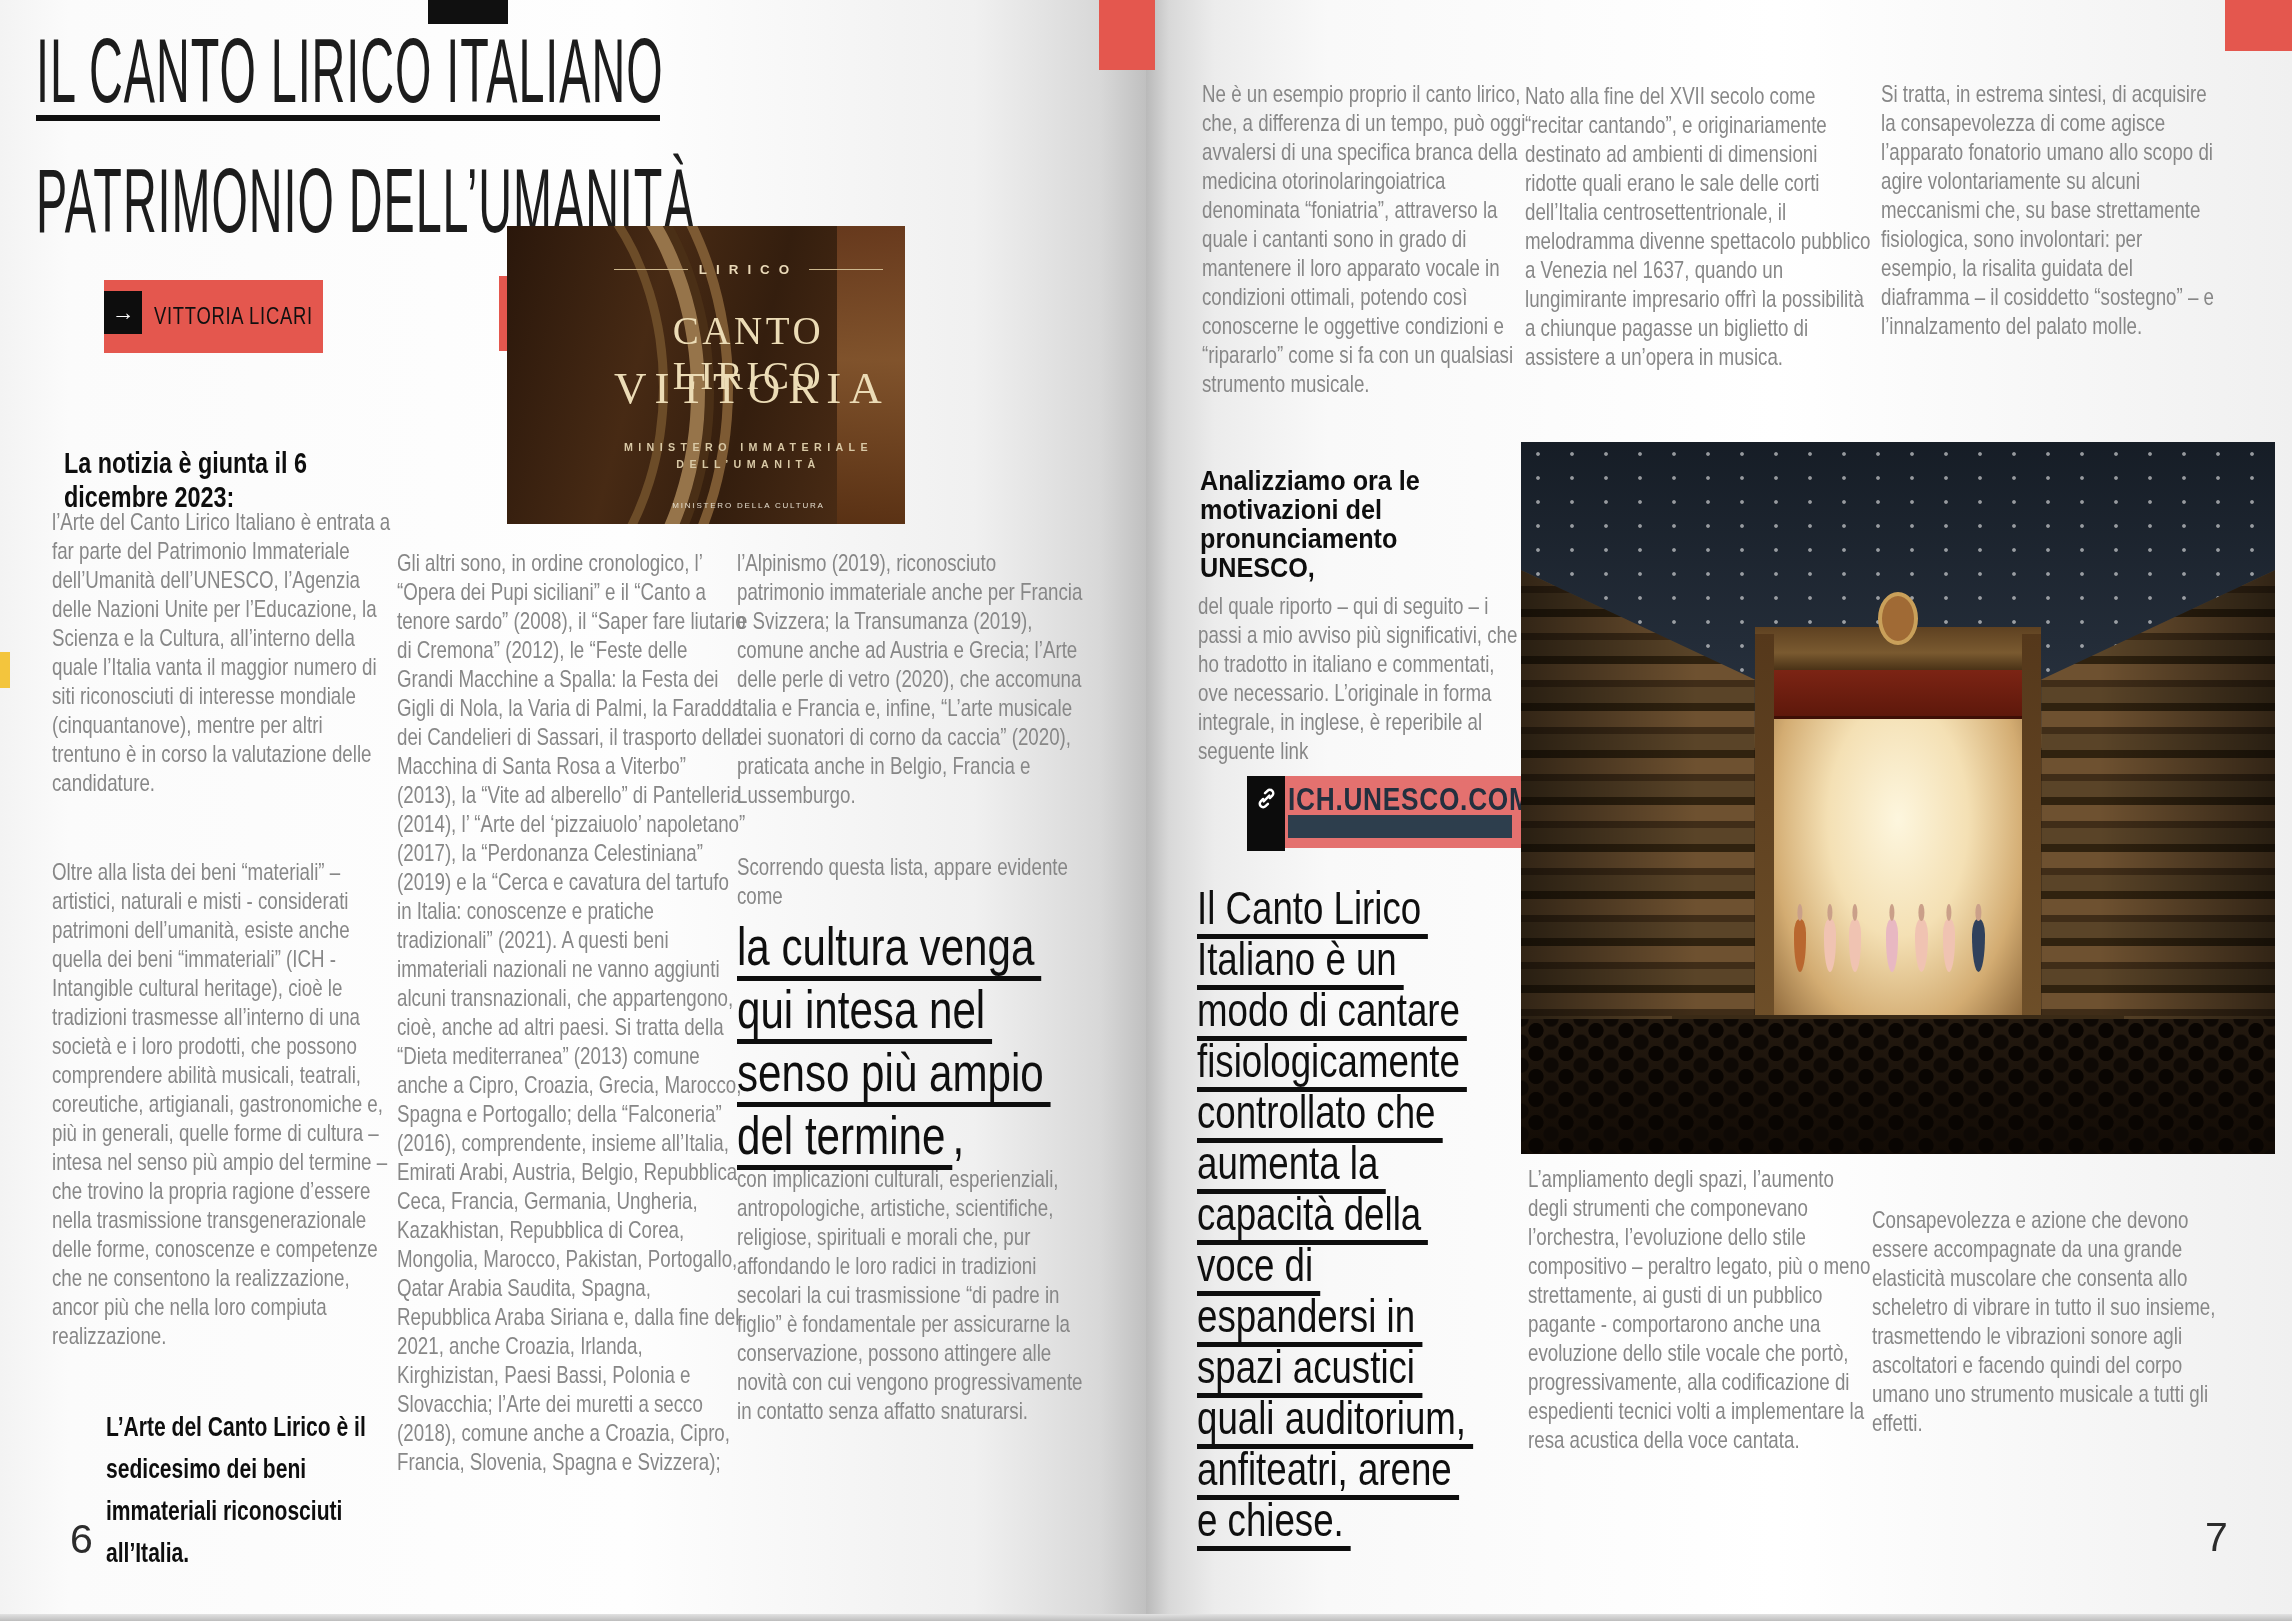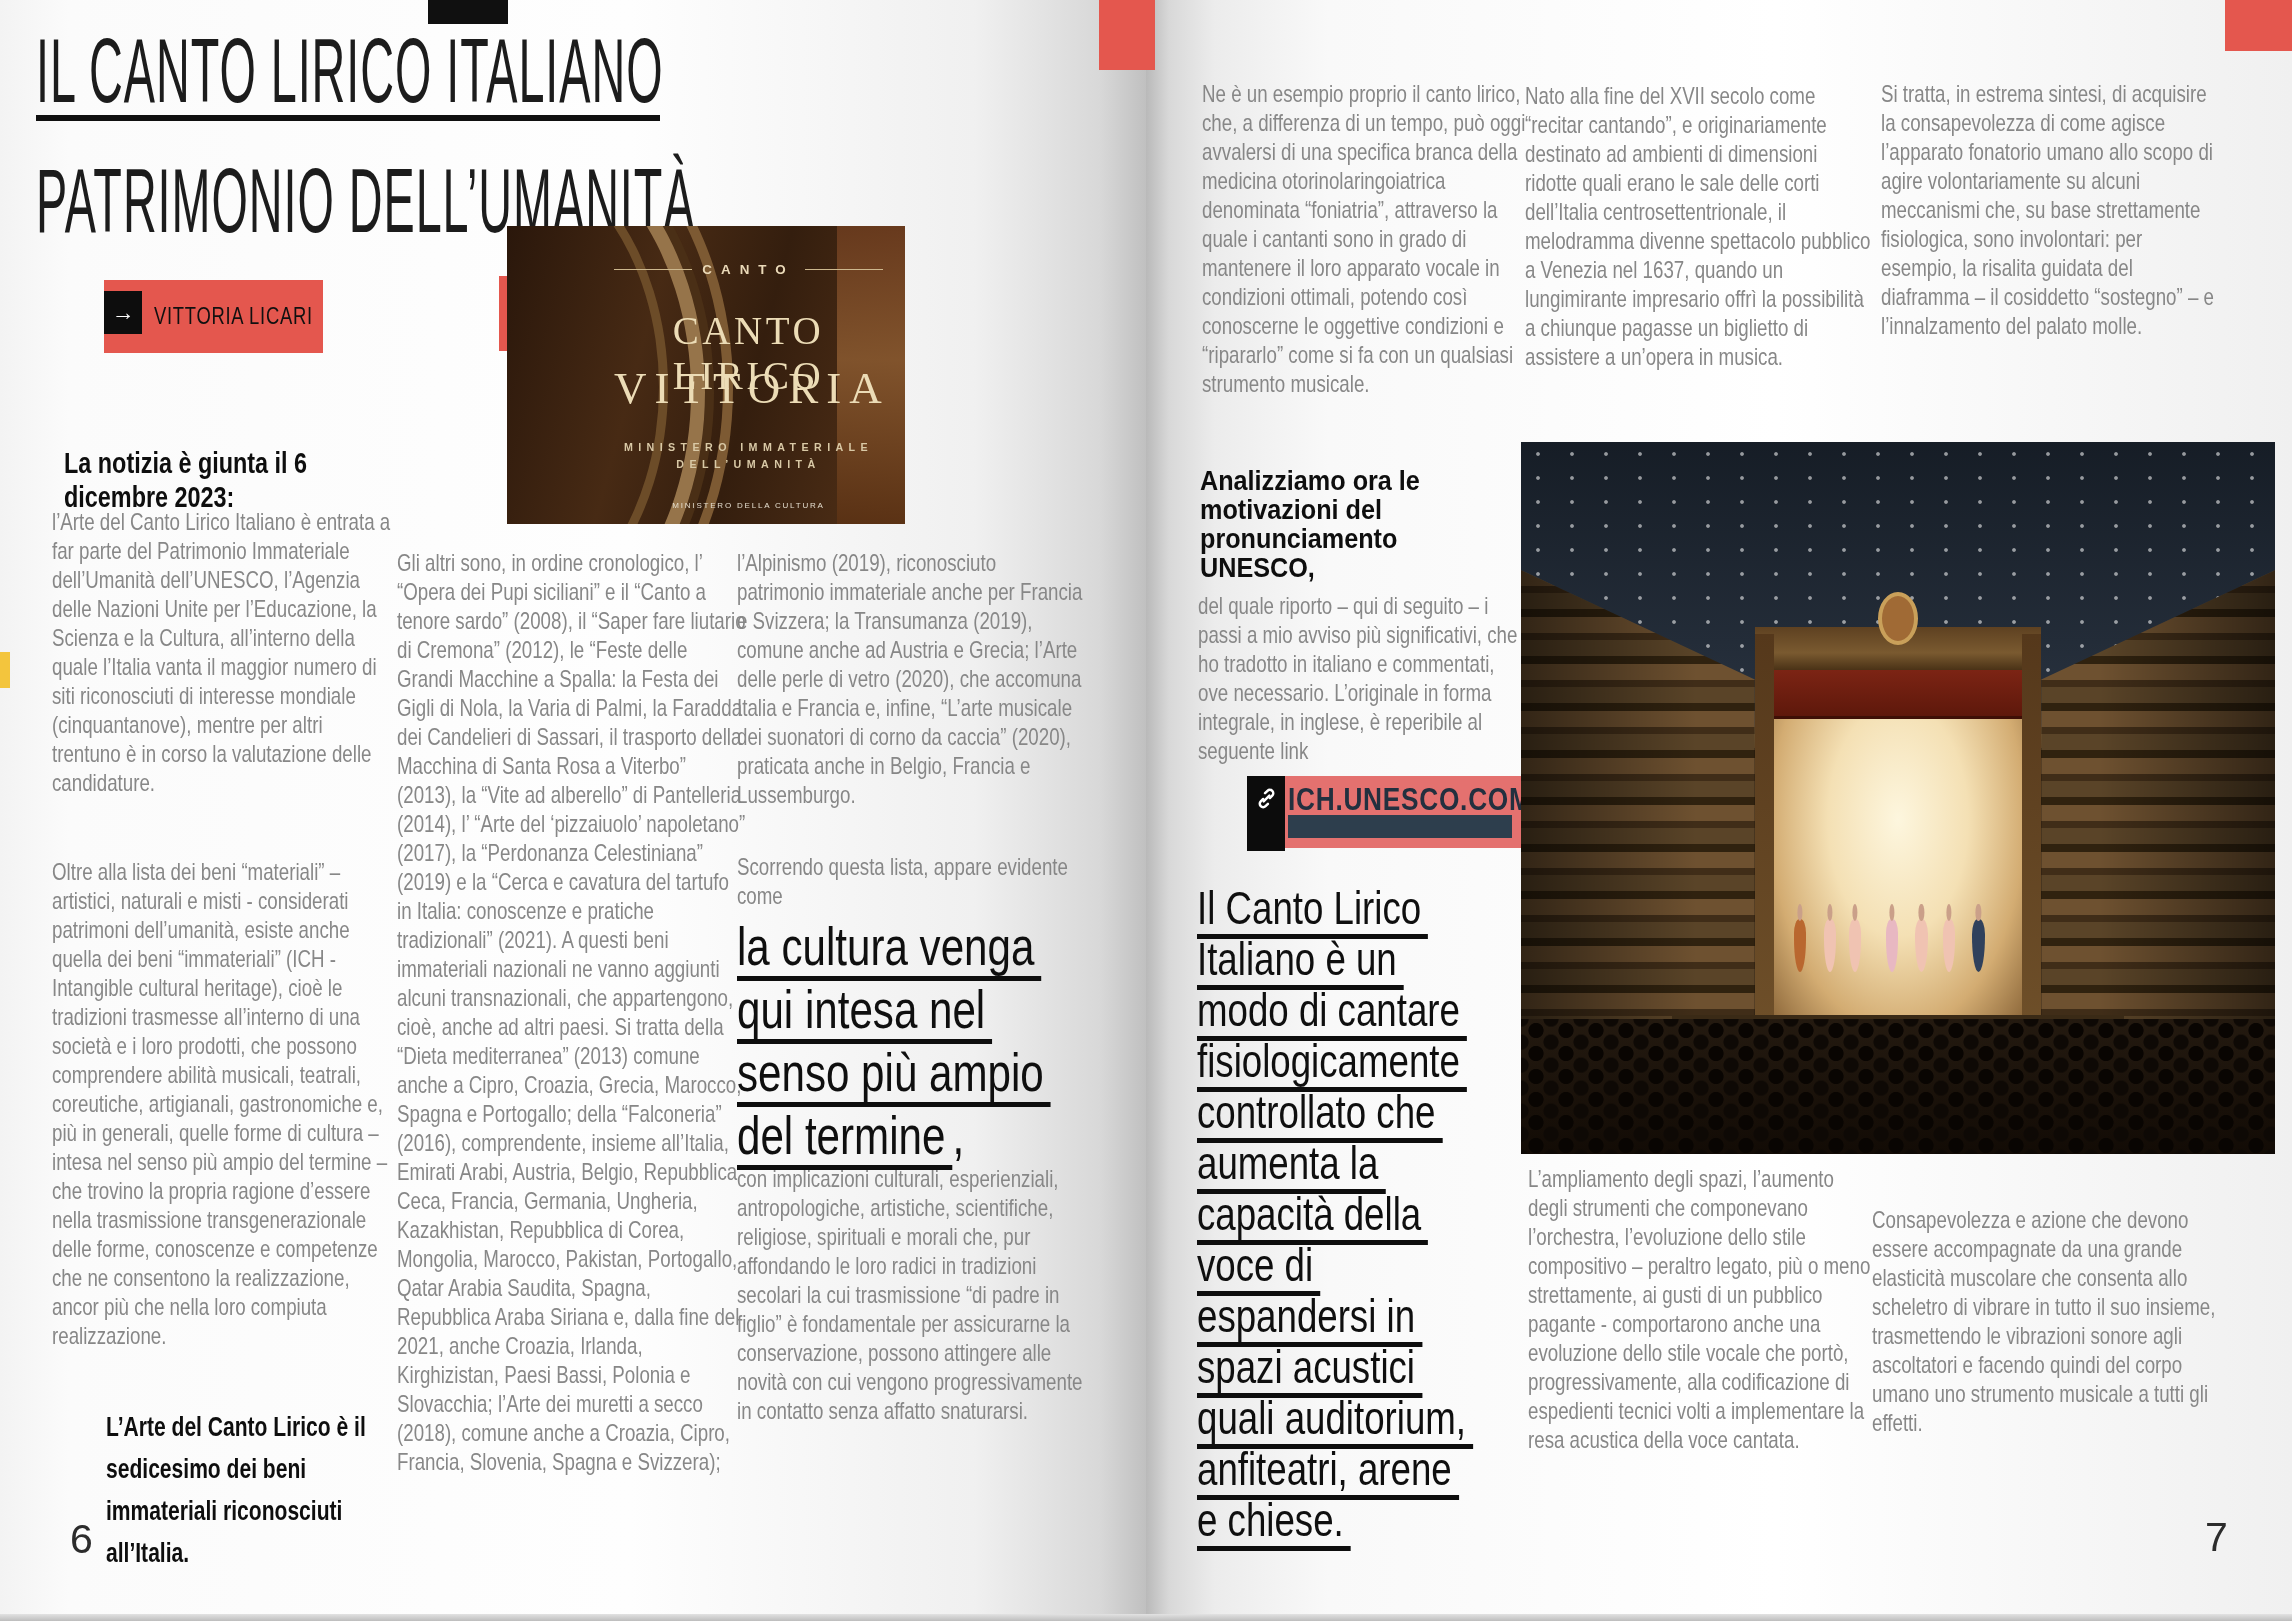--- a/index.html
+++ b/index.html
@@ -153,21 +153,21 @@
     <div class="author-label">VITTORIA LICARI</div>
   </div>
 
   <div class="poster">
     <div class="arch a3"></div>
     <div class="arch a1"></div>
     <div class="arch a2"></div>
     <div class="poster-art"></div>
     <div class="poster-unesco">
       <span class="rule"></span>
-        <span>CANTO</span>
+        <span>LIRICO</span>
         <span class="rule"></span>
     </div>
     <div class="poster-t1">CANTO LIRICO</div>
     <div class="poster-t2">VITTORIA</div>
     <div class="poster-sub">MINISTERO IMMATERIALE DELL’UMANITÀ</div>
     <div class="poster-min">MINISTERO DELLA CULTURA</div>
   </div>
 
   <div class="cond heading1 bold-ink">La notizia è giunta il 6 dicembre 2023:</div>
   <div class="cond col1a body-txt">l’Arte del Canto Lirico Italiano è entrata a far parte del Patrimonio Immateriale dell’Umanità dell’UNESCO, l’Agenzia delle Nazioni Unite per l’Educazione, la Scienza e la Cultura, all’interno della quale l’Italia vanta il maggior numero di siti riconosciuti di interesse mondiale (cinquantanove), mentre per altri trentuno è in corso la valutazione delle candidature.</div>

